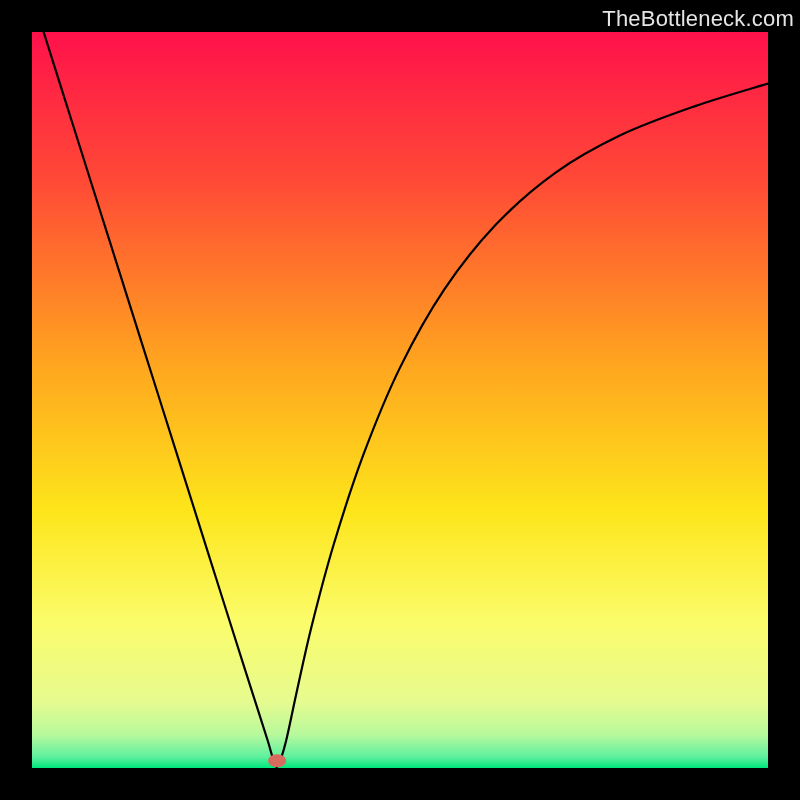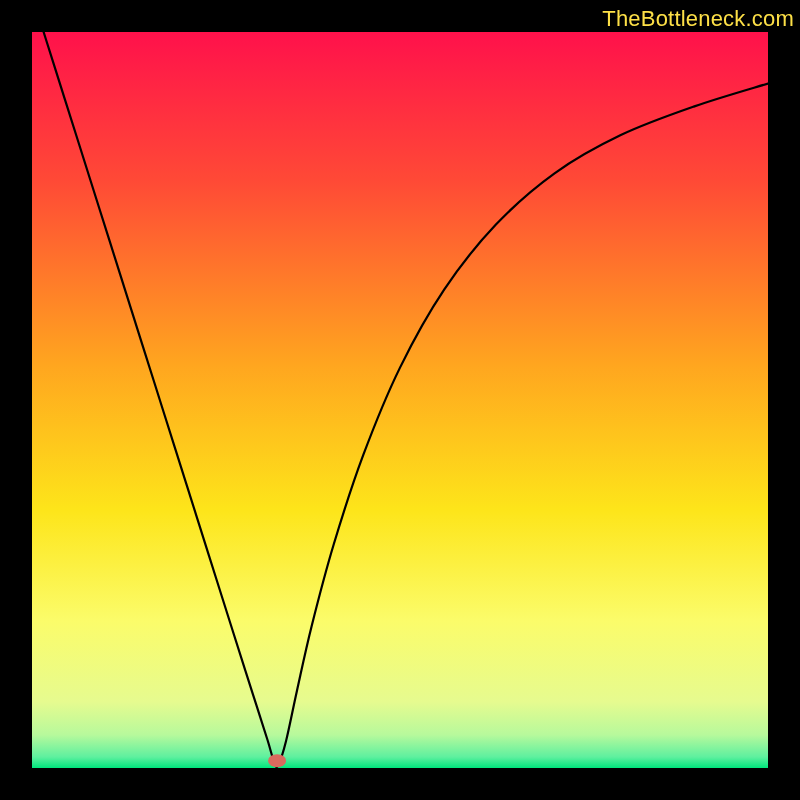--- a/index.html
+++ b/index.html
@@ -22,21 +22,21 @@
     left: 32px;
     top: 32px;
     width: 736px;
     height: 736px;
     overflow: hidden;
   }
   .watermark {
     position: absolute;
     top: 6px;
     right: 6px;
-    color: #fde047;
+    color: #e5e5e5;
     font-size: 22px;
     font-weight: 500;
     letter-spacing: 0.2px;
   }
   svg { display: block; }
 </style>
 </head>
 <body>
 
 <div class="outer">

